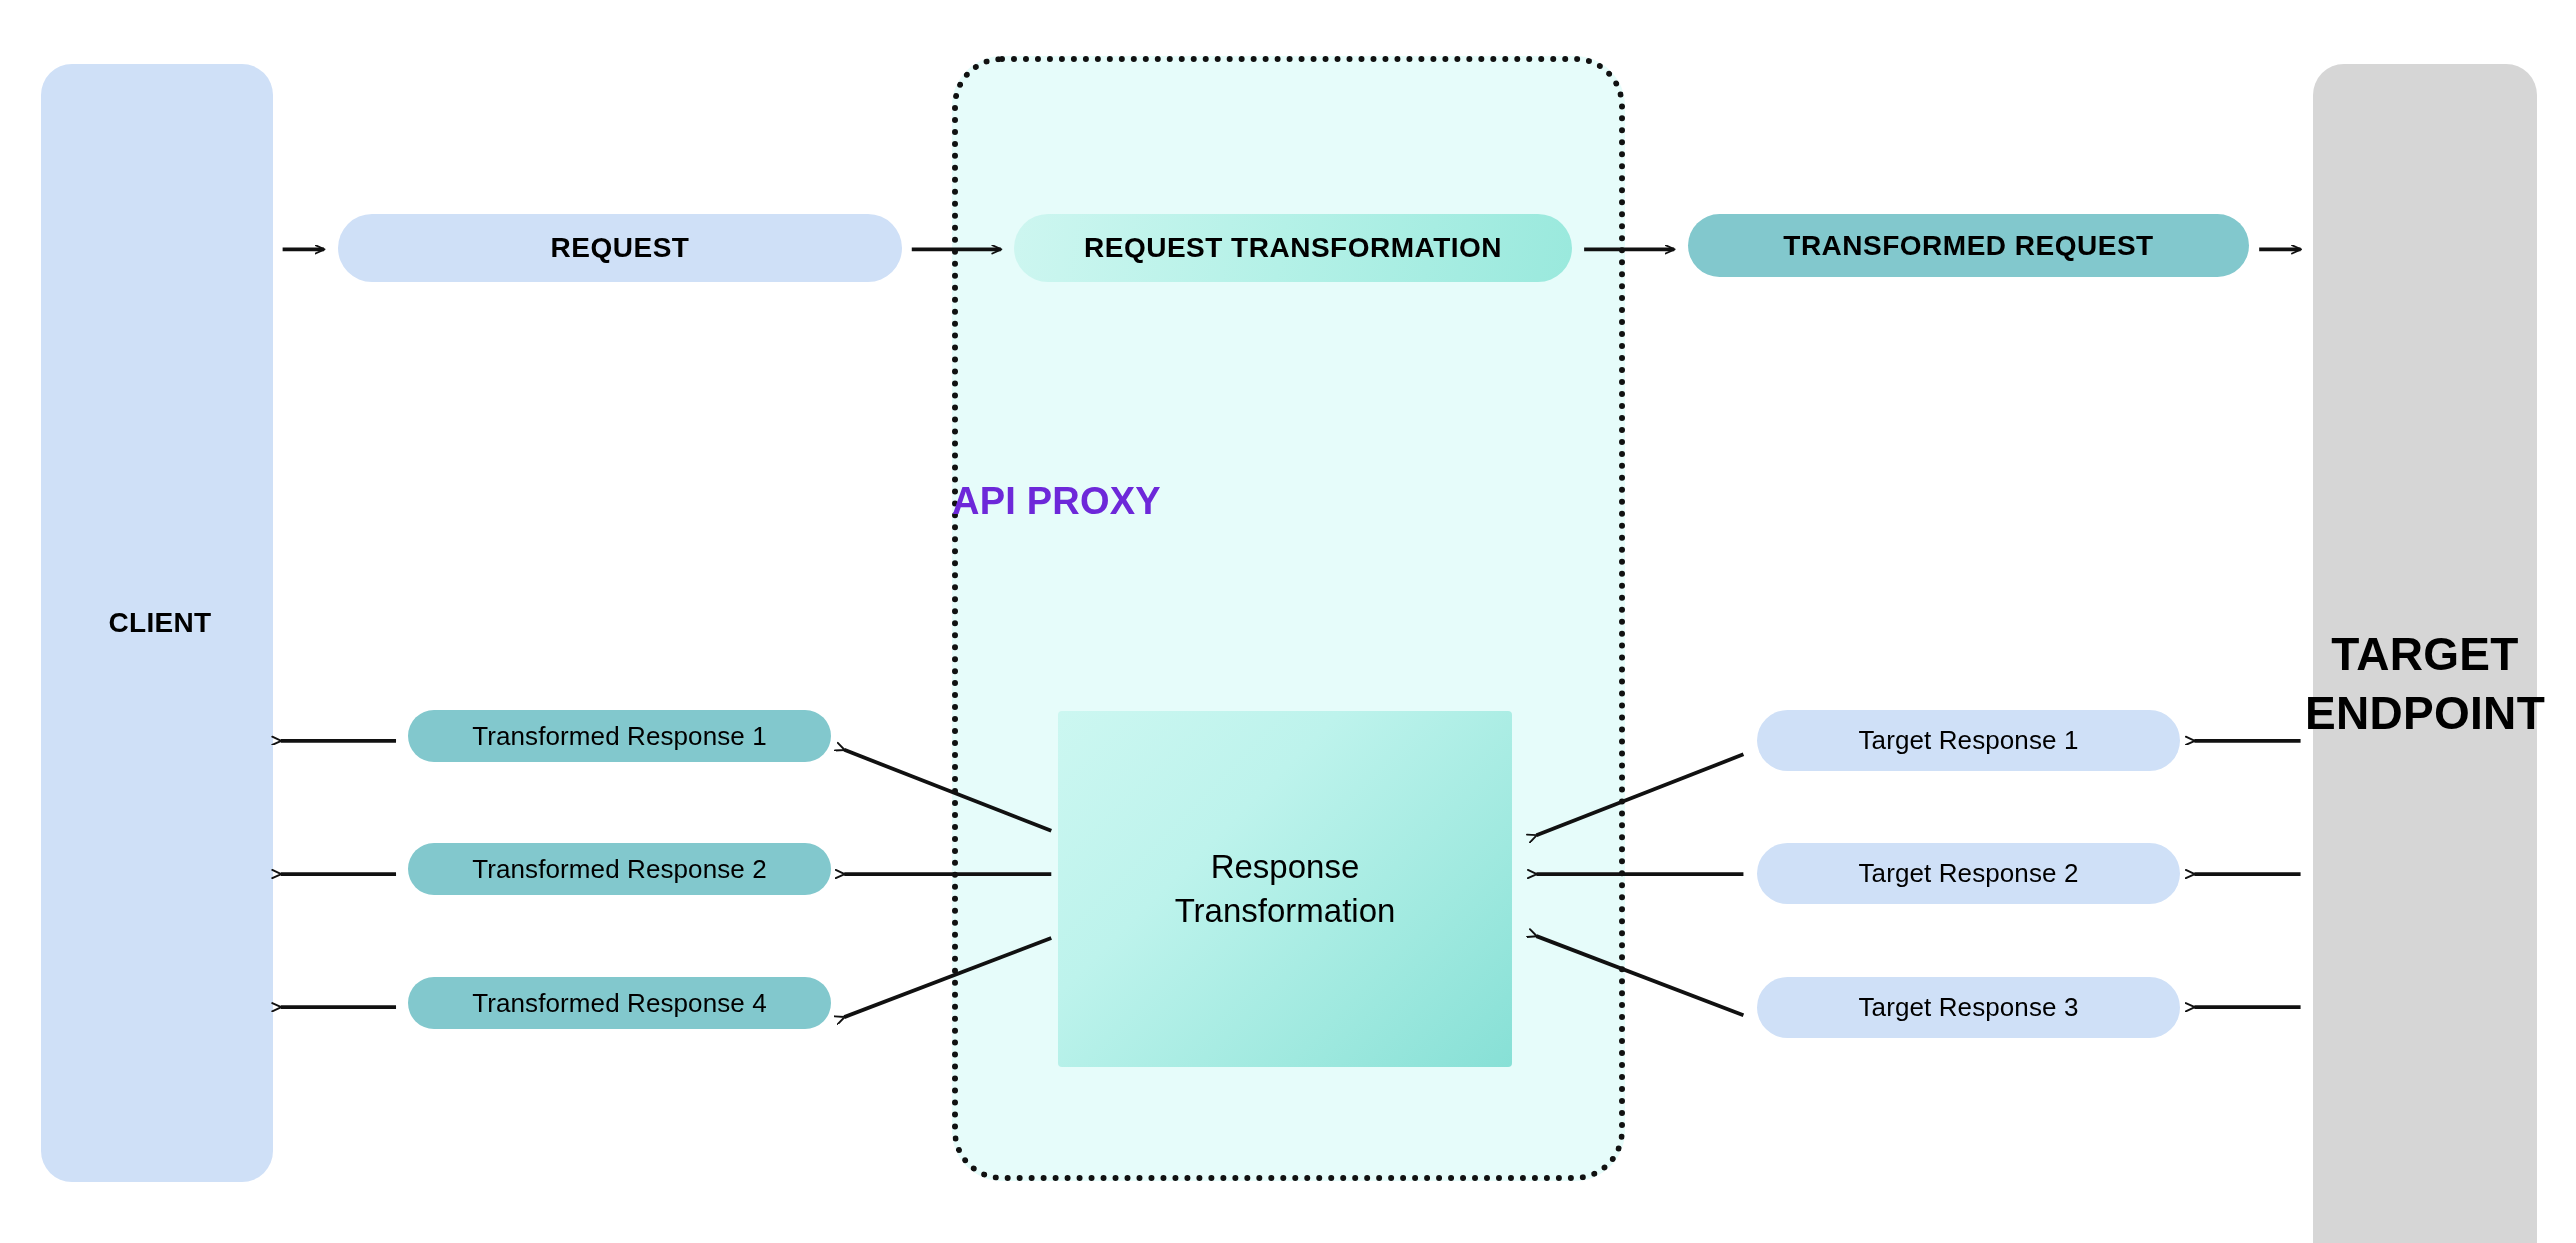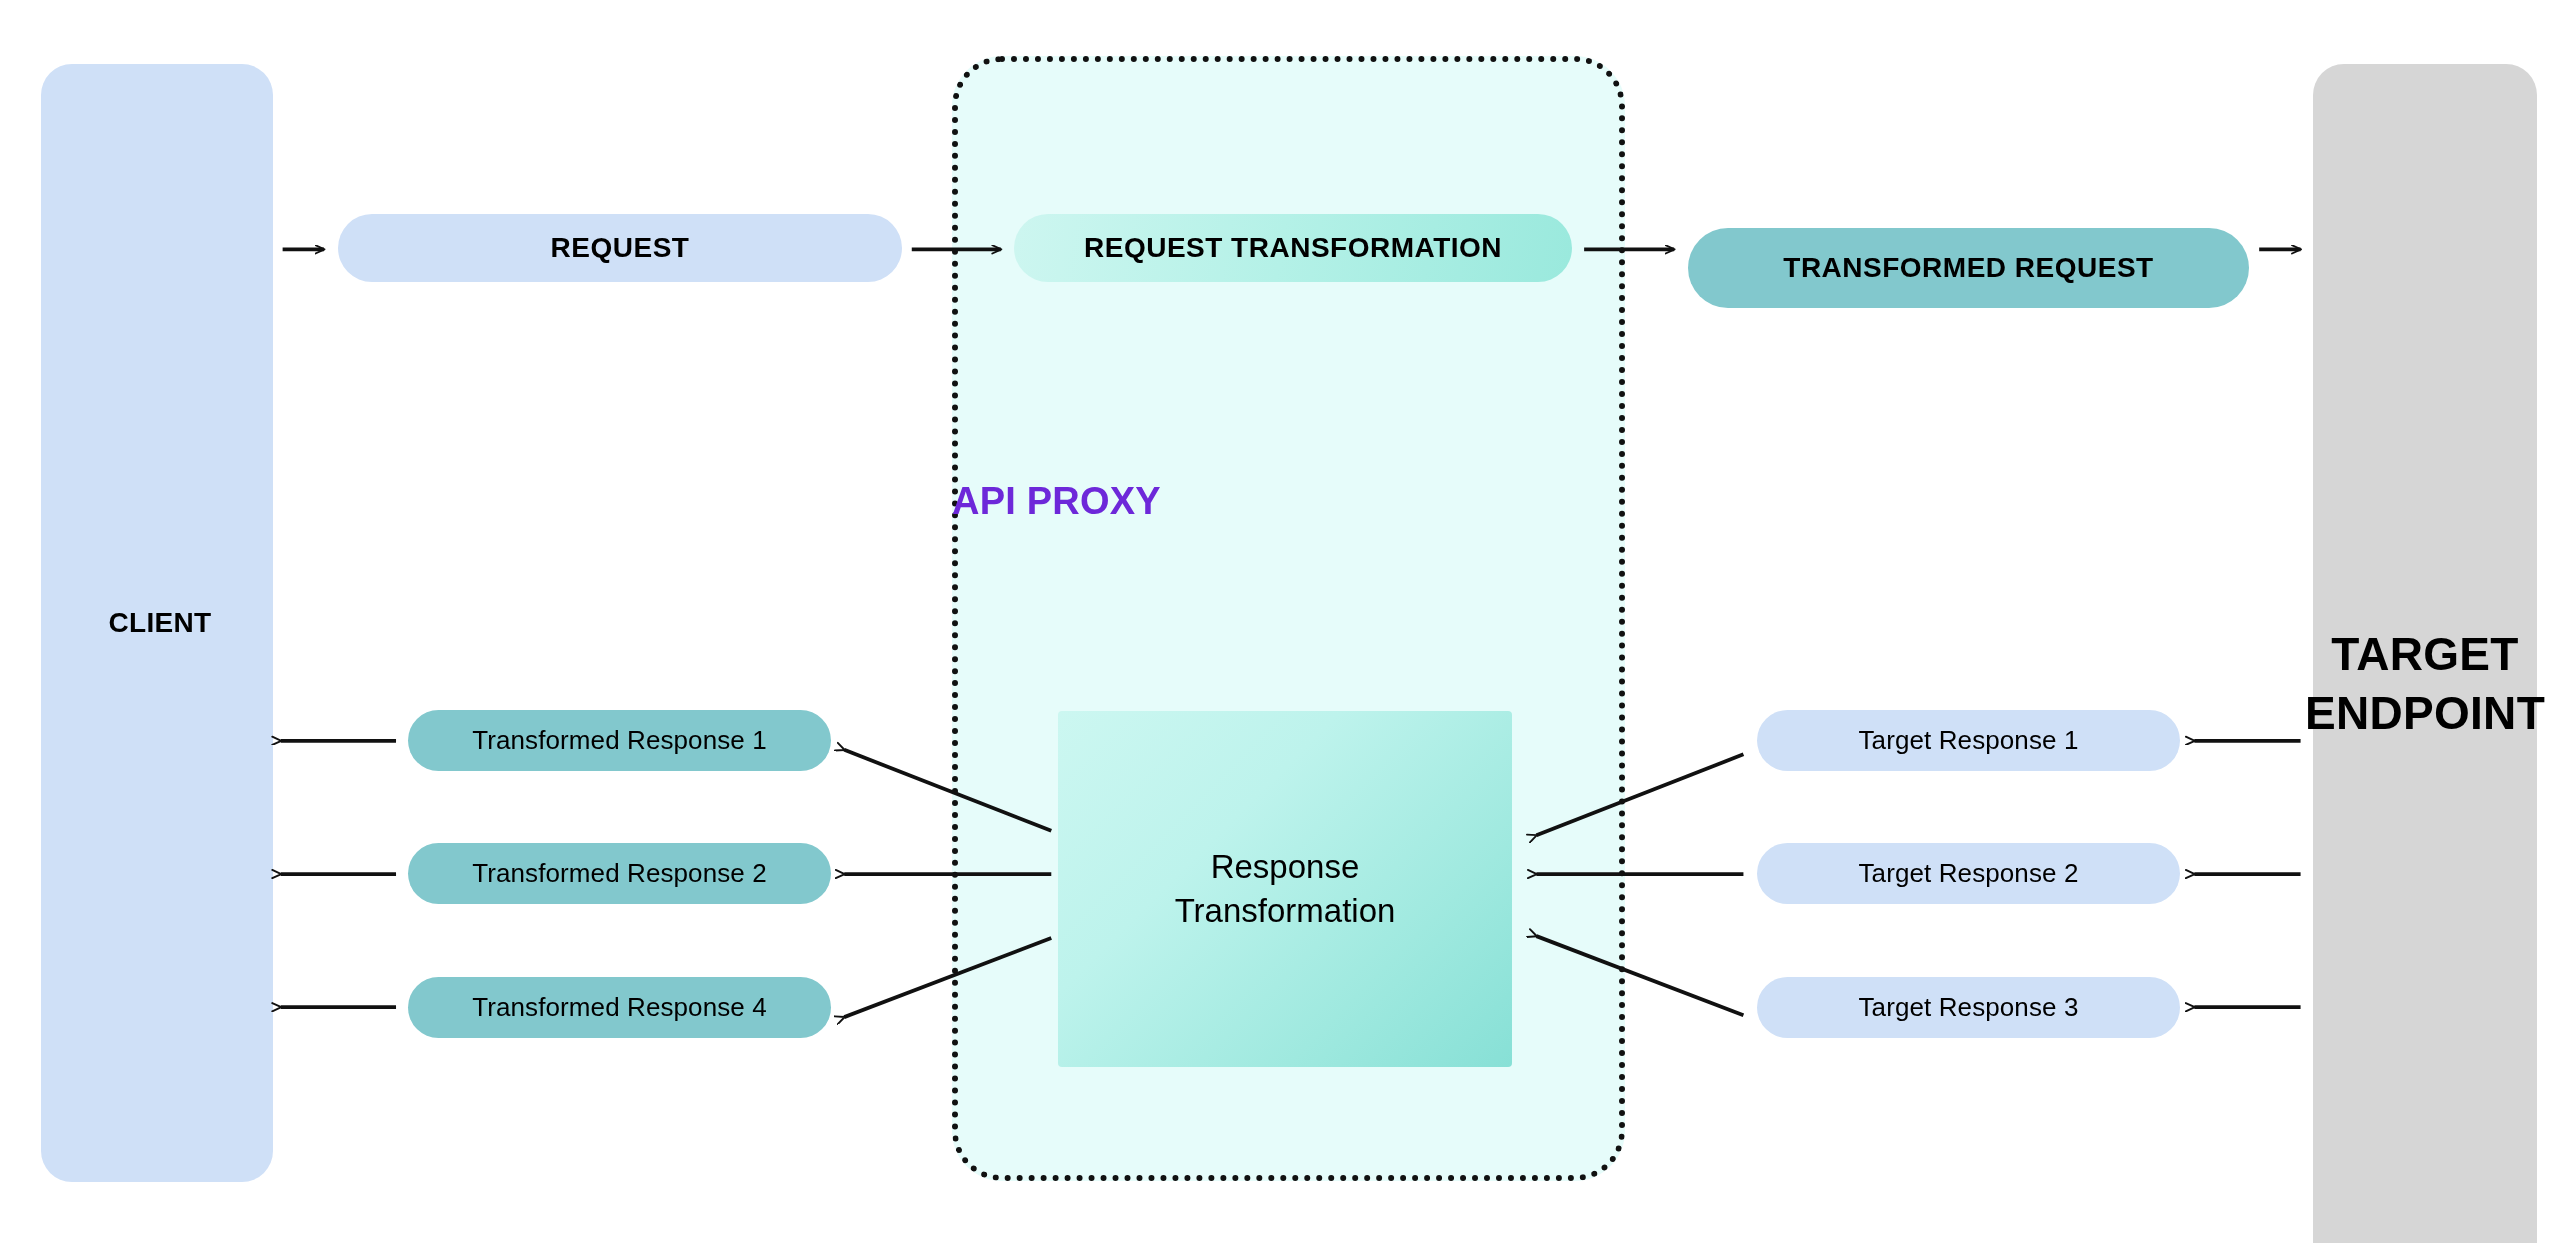--- a/index.html
+++ b/index.html
@@ -99,25 +99,25 @@
 
   #pill-request {
     left: 338px;  top: 214px;  width: 564px;  height: 68px;
     background: #cfe0f7;
   }
   #pill-request-transformation {
     left: 1014px; top: 214px;  width: 558px;  height: 68px;
     background: linear-gradient(100deg, #cdf6f0 0%, #b4f1e7 48%, #9ae9dd 100%);
   }
   #pill-transformed-request {
-    left: 1688px; top: 228px;  width: 561px;  height: 80px;
+    left: 1688px; top: 214px;  width: 561px;  height: 63px;
     background: #82c8cd;
   }
 
-  .pill-tr { left: 408px; width: 423px; height: 61px; background: #82c8cd; }
+  .pill-tr { left: 408px; width: 423px; height: 52px; background: #82c8cd; }
   .pill-tg { left: 1757px; width: 423px; height: 61px; background: #cfe0f7; }
 
   .row-1 { top: 710px; }
   .row-2 { top: 843px; }
   .row-3 { top: 977px; }
 
   
   #response-transformation {
     position: absolute;
     left: 1058px;

